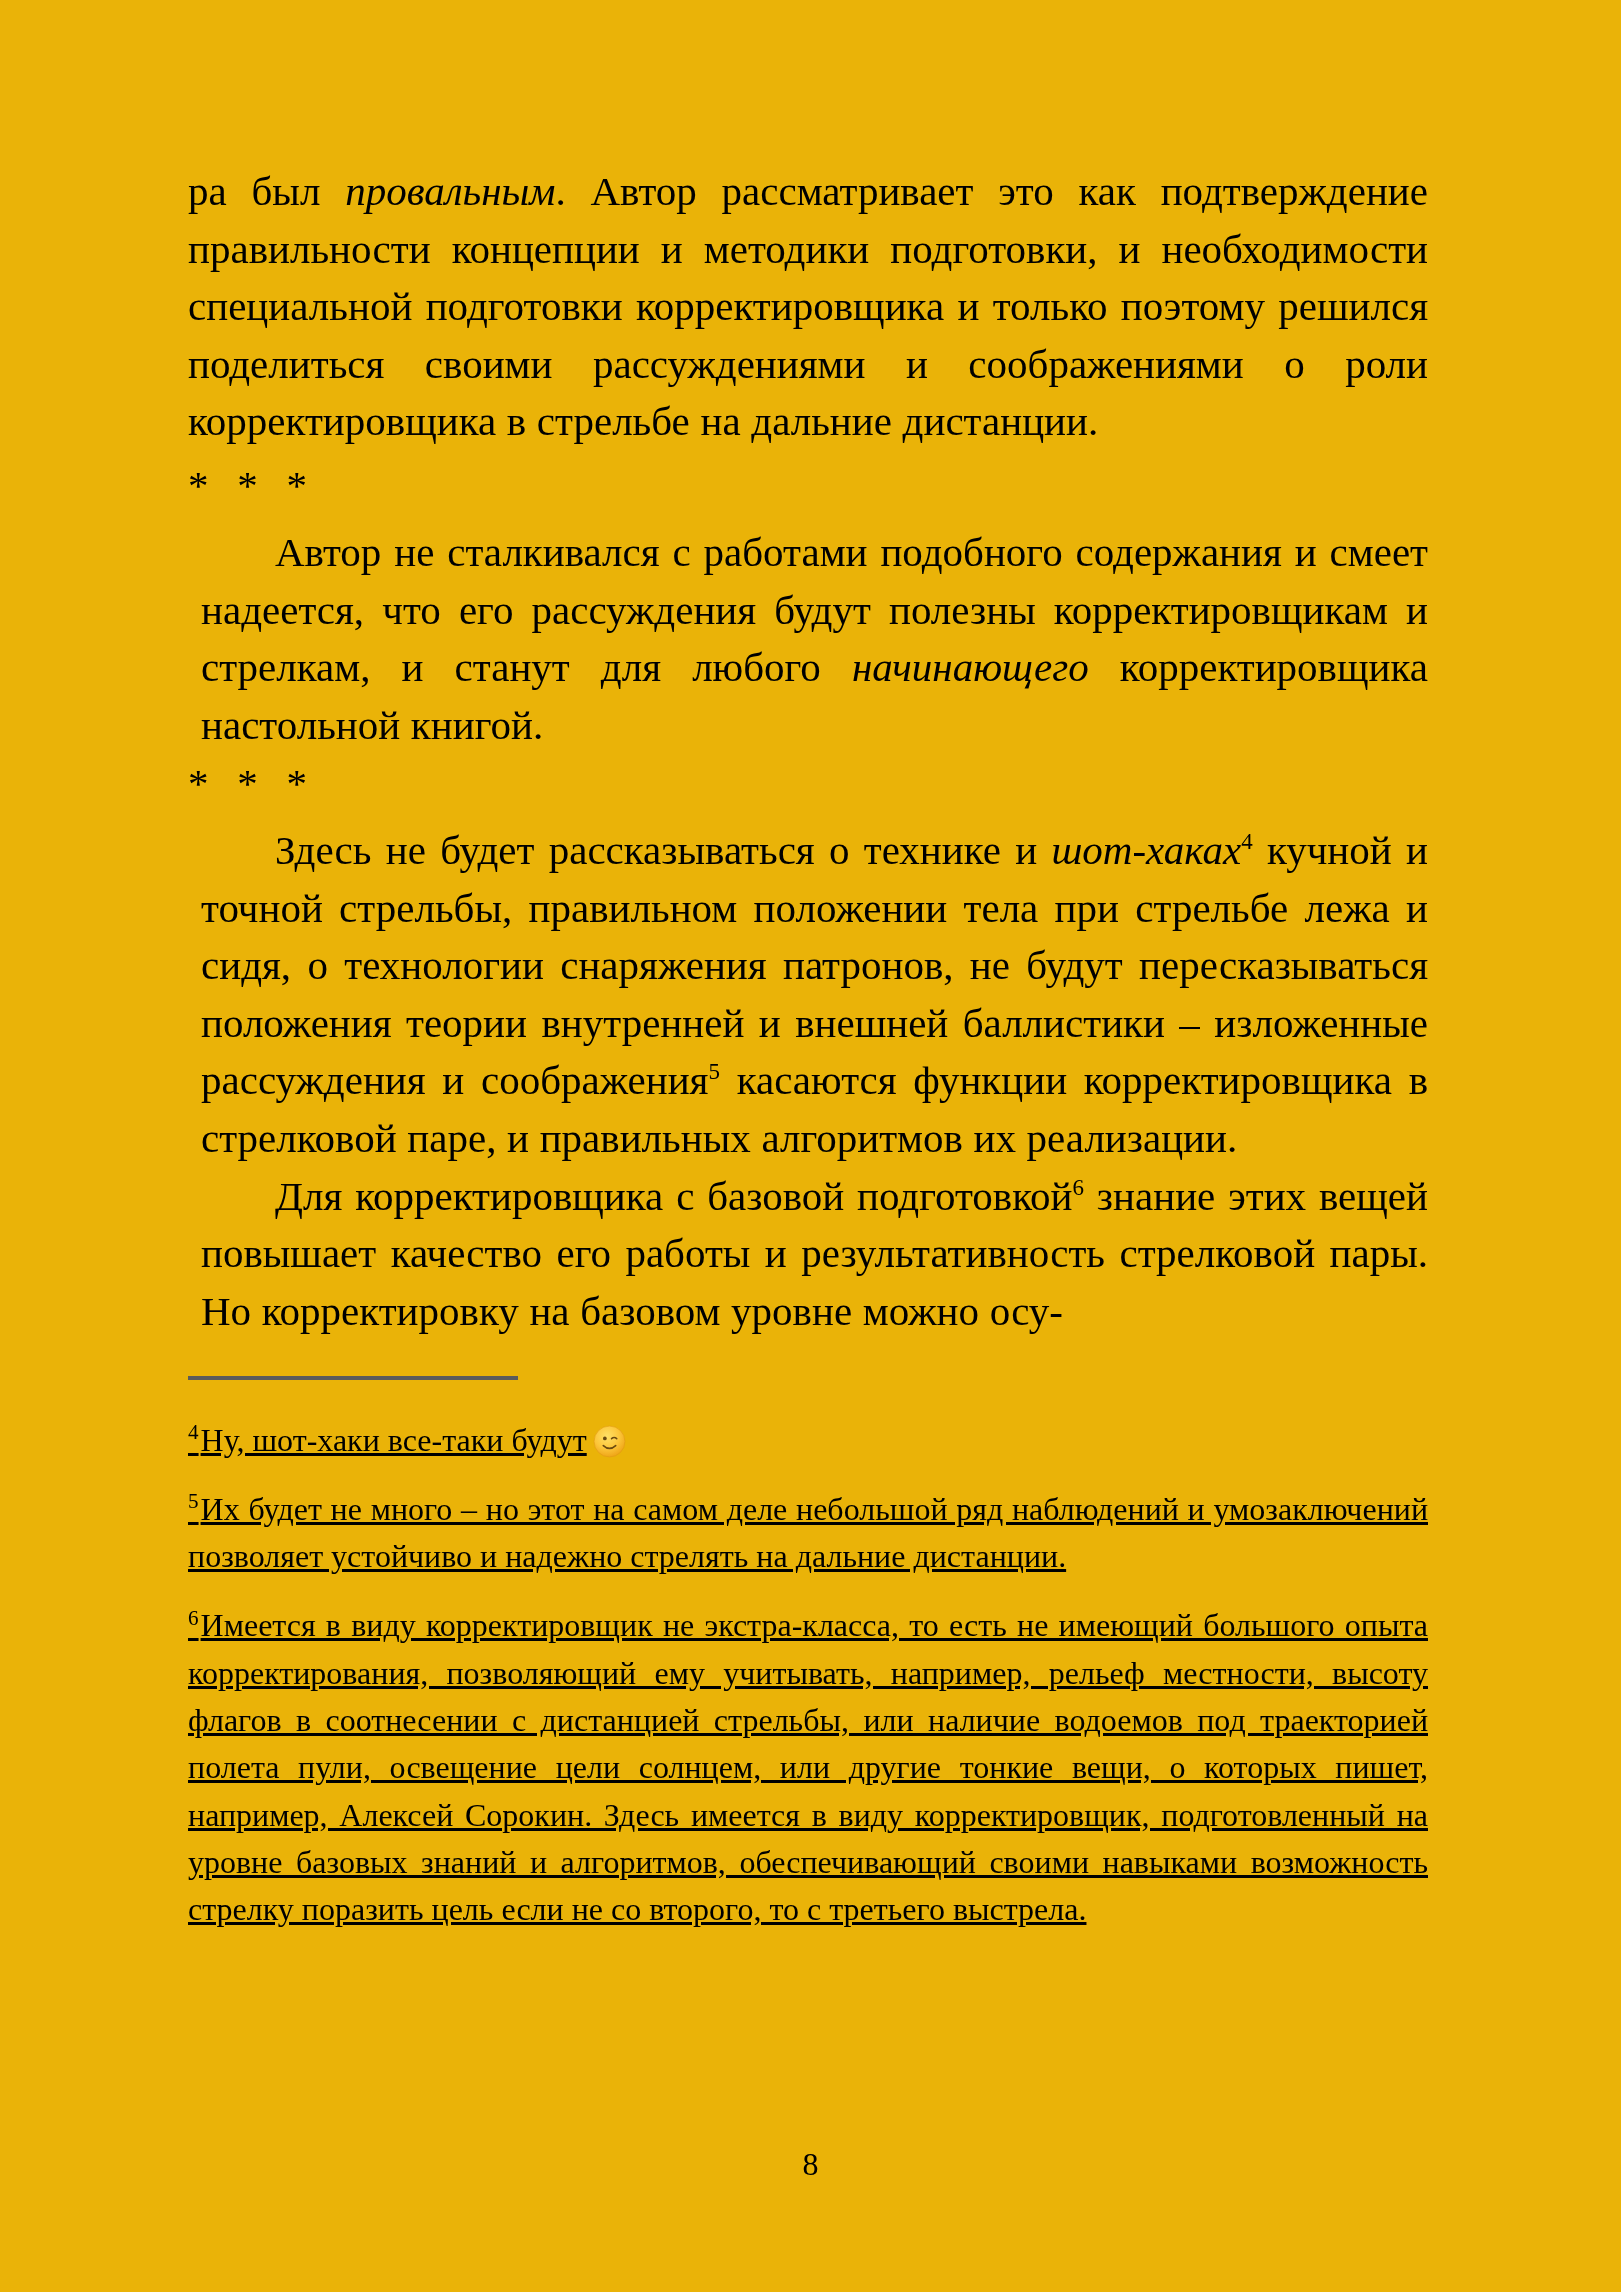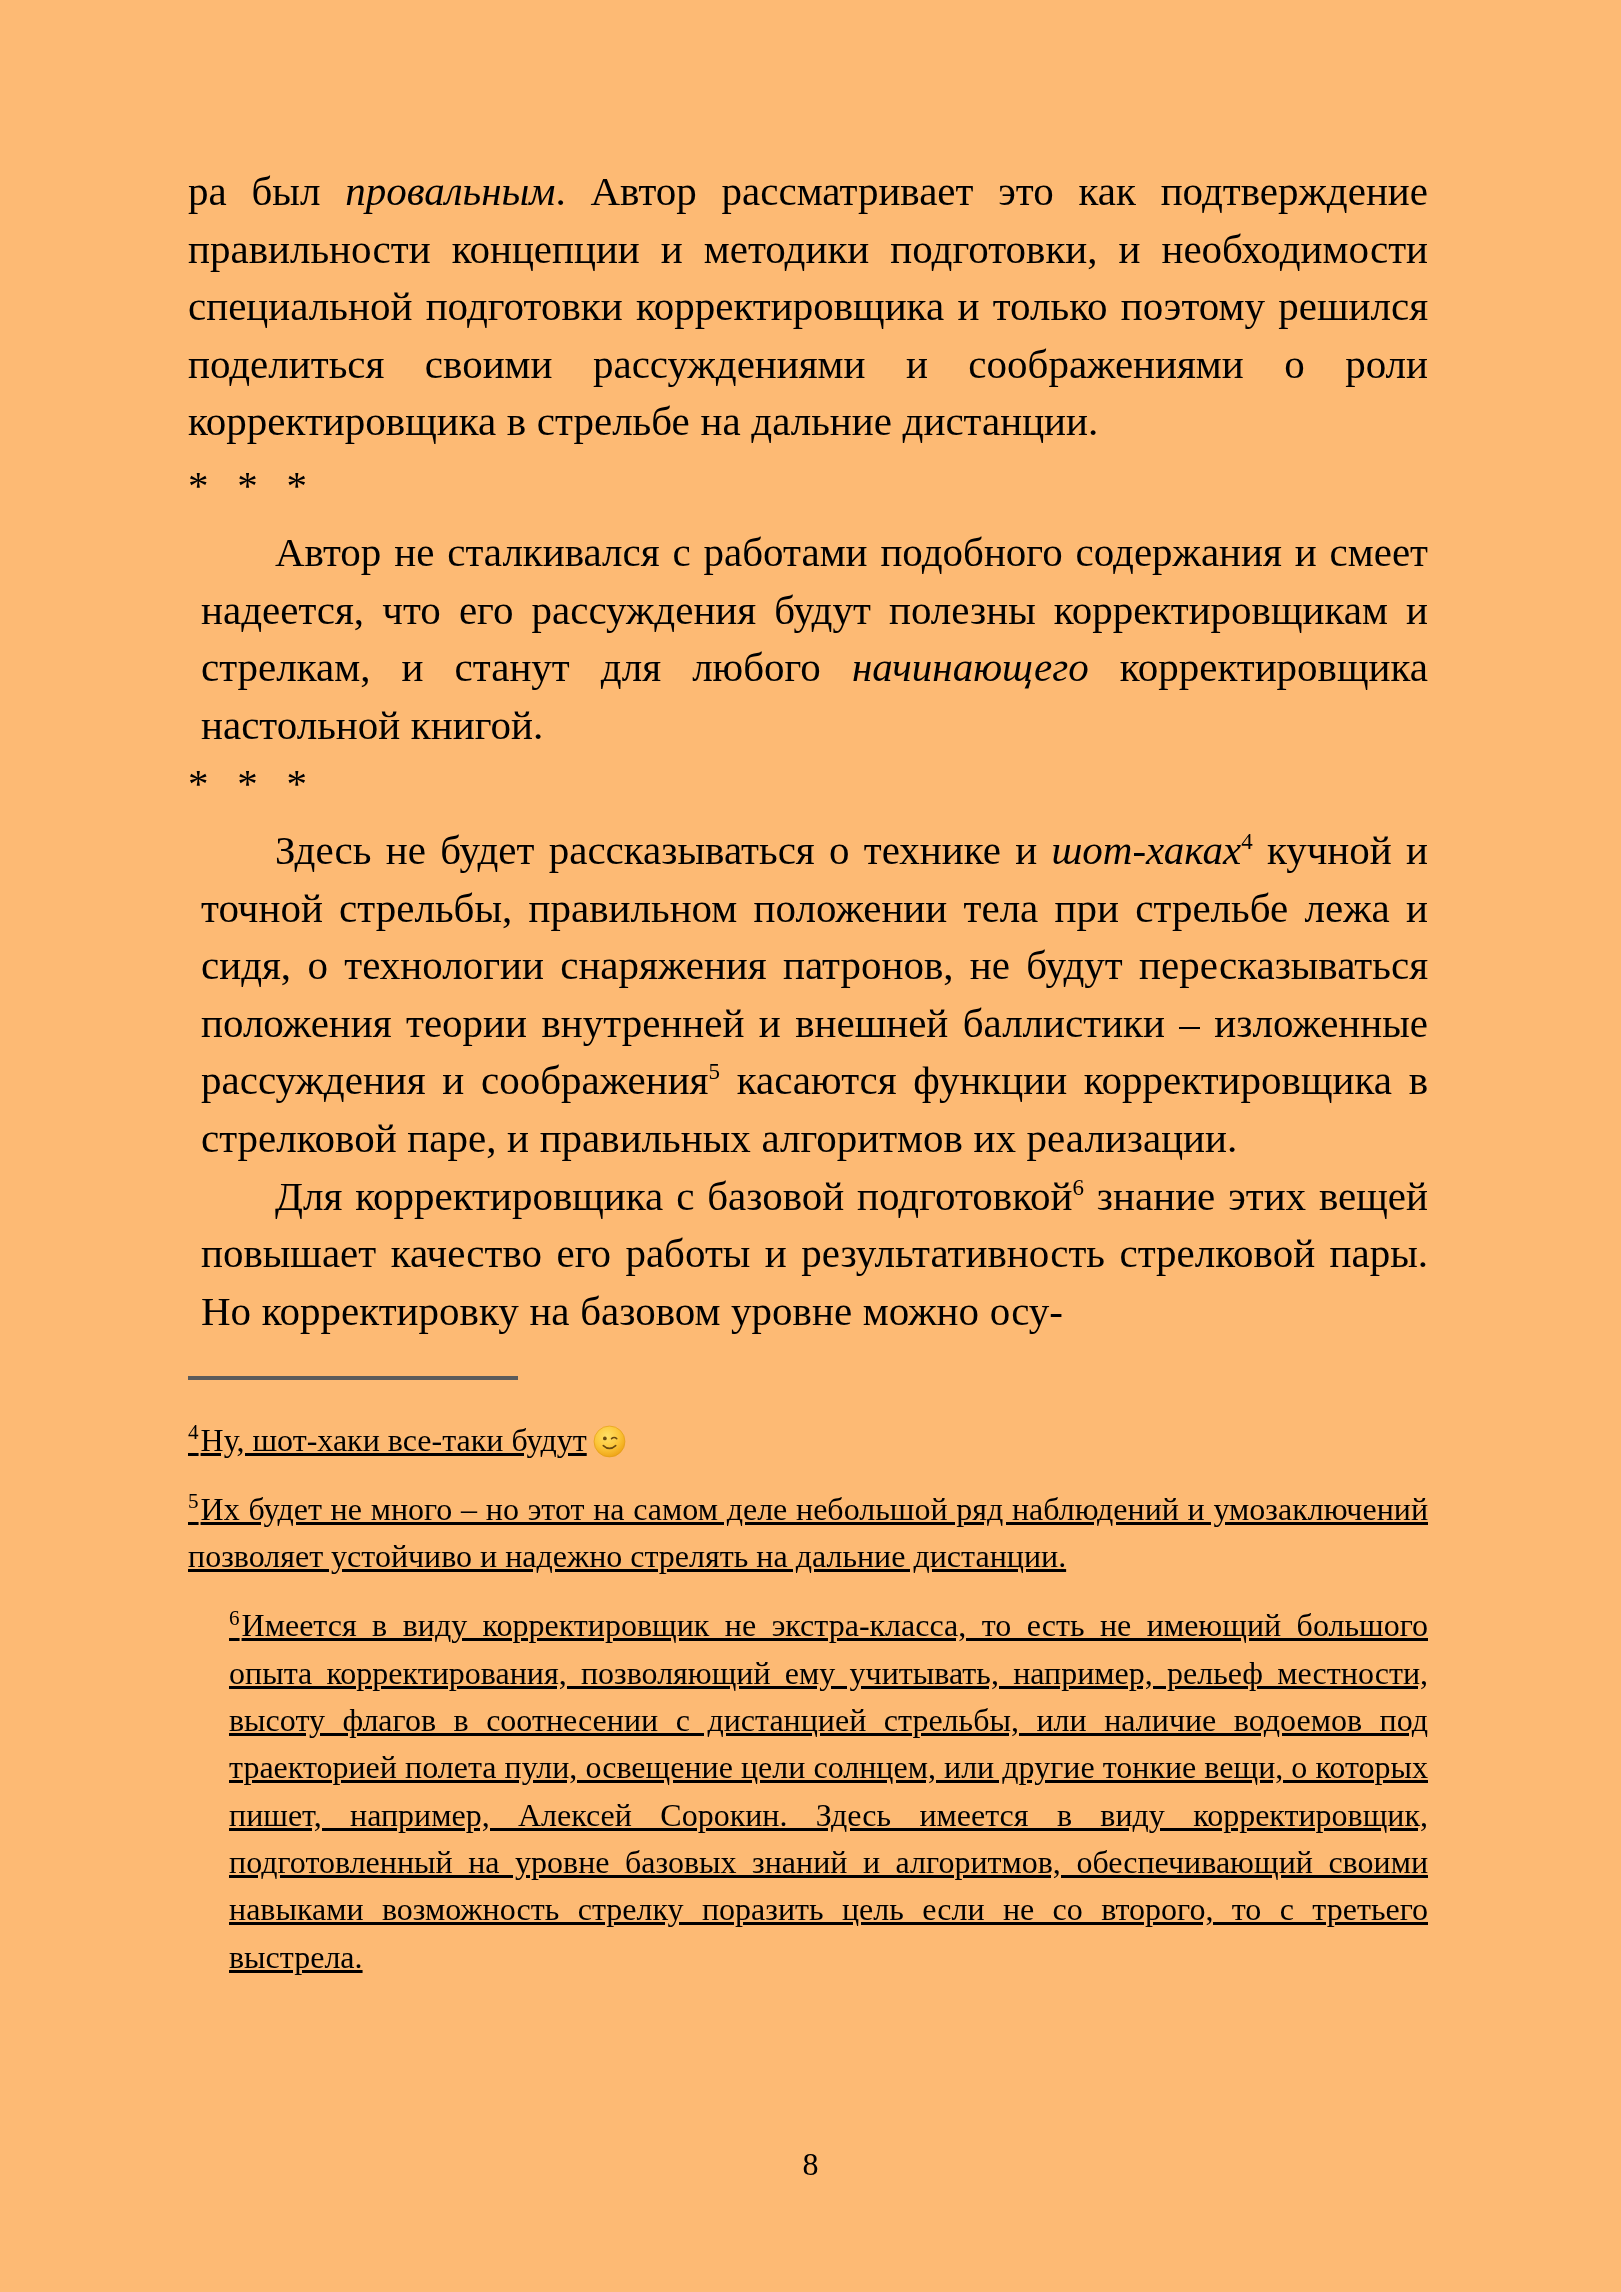--- a/index.html
+++ b/index.html
@@ -8,21 +8,21 @@
     background: #ffffff;
   }
   body {
     font-family: "Liberation Serif", "DejaVu Serif", serif;
     color: #000000;
   }
   .page {
     position: relative;
     width: 1621px;
     height: 2293px;
-    background: #fdba74;
+    background: #eab308;
     box-sizing: border-box;
     overflow: hidden;
   }
   .content {
     position: absolute;
     left: 188px;
     top: 163px;
     width: 1240px;
   }
 
@@ -83,21 +83,20 @@
     font-size: 32px;
     line-height: 1.48;
     text-align: justify;
     text-justify: inter-word;
     -webkit-hyphens: none;
     hyphens: none;
     text-decoration: underline;
   }
   .footnote-area p:last-child {
     margin-bottom: 0;
-    margin-left: 41px;
   }
   .fn-num {
     font-size: 0.66em;
     vertical-align: super;
     line-height: 0;
     margin-right: 2px;
   }
   .emoji {
     display: inline-block;
     position: relative;

